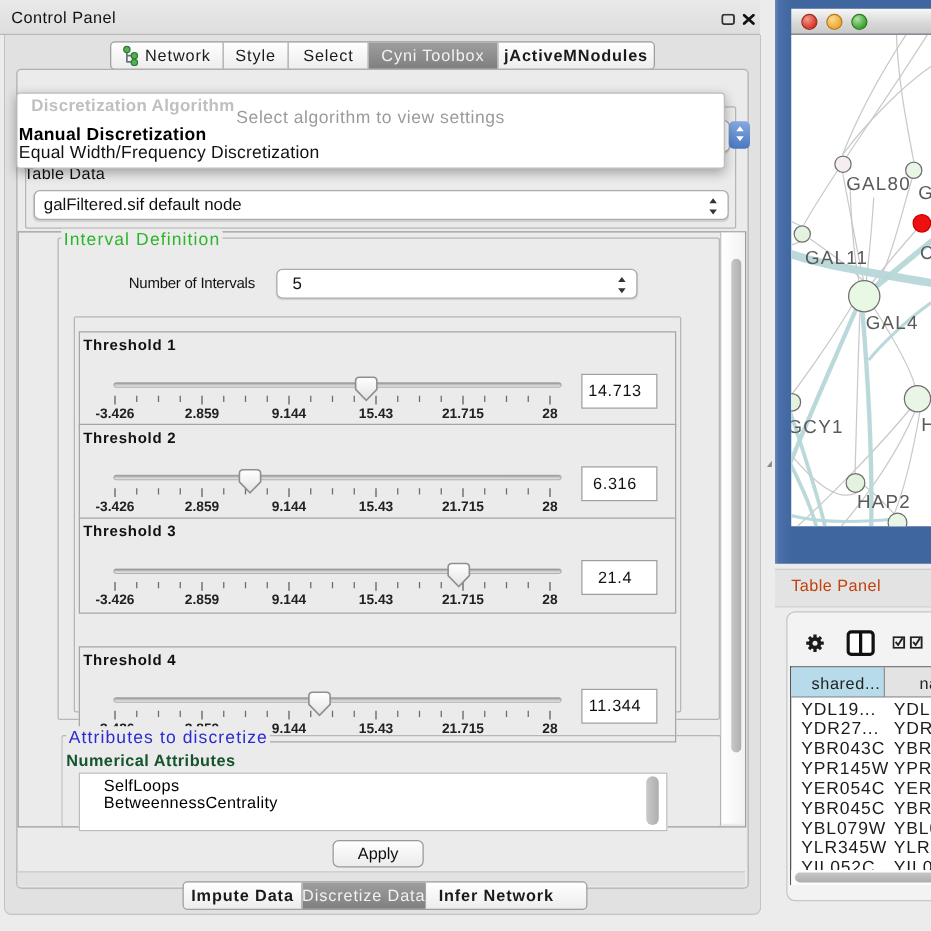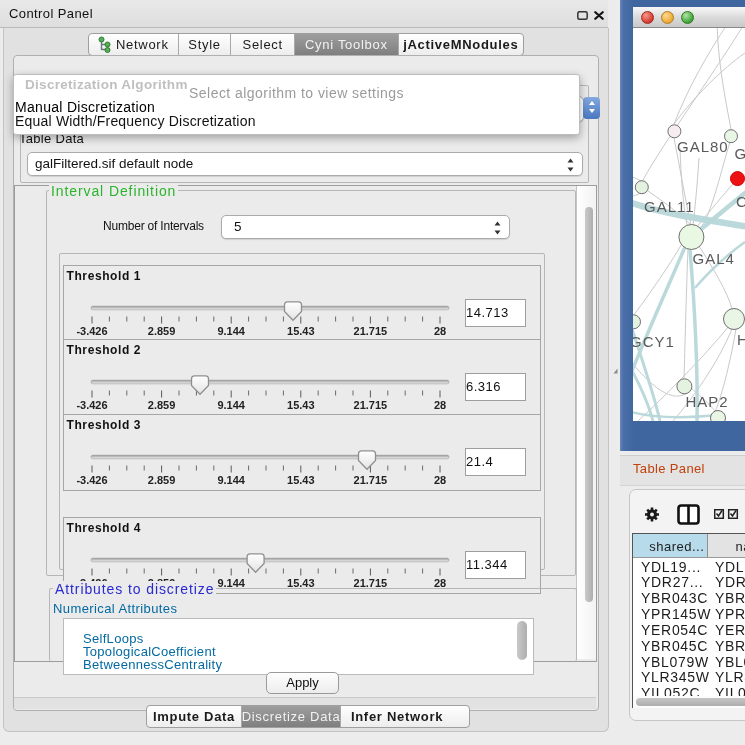--- a/index.html
+++ b/index.html
@@ -21,29 +21,29 @@
 .combo .cv{position:absolute;left:7px;top:3px}
 .combo .ar{position:absolute;right:7px;top:4px;width:9px;height:16px}
 .ar svg{display:block}
 
 #scrollpane{left:14px;top:185px;width:581px;height:475px;border:1px solid #9c9c9c;background:#ebebeb}
 #vsb{position:absolute;right:0;top:0;width:19px;height:473px;background:linear-gradient(90deg,#ffffff,#f2f2f2);border-left:1px solid #c4c4c4}
 #vsb .th{position:absolute;left:8px;top:21px;width:8px;height:395px;background:linear-gradient(90deg,#c9c9c9,#aeaeae);border-radius:5px}
 
 .tbox{position:absolute;left:63px;width:476px;background:#ebebeb;border:1px solid #a6a6a6}
 .tlabel{position:absolute;left:2.5px;top:3px;font-size:12px;letter-spacing:0.6px;font-weight:bold;color:#111}
-.tval{position:absolute;left:401px;top:33px;width:61px;height:28px;background:#fff;border:1px solid #9e9e9e;font-size:13px;letter-spacing:0.5px;color:#111;text-align:left;padding-right:7px;box-sizing:border-box;line-height:26px}
+.tval{position:absolute;left:401px;top:33px;width:61px;height:28px;background:#fff;border:1px solid #9e9e9e;font-size:13px;letter-spacing:0.5px;color:#111;text-align:center;padding-right:7px;box-sizing:border-box;line-height:26px}
 
 #popup{left:13px;top:74px;width:565px;height:59px;background:#fff;border:1px solid #bdbdbd;border-radius:3px;box-shadow:0 3px 9px rgba(0,0,0,0.32);z-index:30}
 #popup .ghost{position:absolute;left:11px;top:2px;font-size:13.5px;letter-spacing:0.3px;font-weight:bold;color:#c0c0c0}
 #popup .i1{position:absolute;left:0;right:0;top:10px;text-align:center;font-size:14px;letter-spacing:0.45px;color:#9b9b9b}
-#popup .i2{position:absolute;left:1px;top:24px;font-size:14px;letter-spacing:0.3px;font-weight:normal;color:#000}
+#popup .i2{position:absolute;left:1px;top:24px;font-size:14px;letter-spacing:0.3px;font-weight:bold;color:#000}
 #popup .i3{position:absolute;left:1px;top:38px;font-size:14px;letter-spacing:0.2px;color:#111}
 
-#attrlist{left:63px;top:618px;width:469px;height:42px;padding-top:13px;background:#fff;border:1px solid #bbb;font-size:13px;letter-spacing:0.3px;color:#0369a1;overflow:hidden}
+#attrlist{left:63px;top:618px;width:469px;height:42px;padding-top:3px;background:#fff;border:1px solid #bbb;font-size:13px;letter-spacing:0.3px;color:#000000;overflow:hidden}
 #attrlist div{padding-left:19px;height:13px;line-height:13px}
 
 #apply{left:266px;top:672px;width:71px;height:20px;background:linear-gradient(#fefefe,#ececec);border:1px solid #9a9a9a;border-radius:5px;text-align:center;font-size:13px;line-height:19px;color:#111}
 
 #blueframe{left:620px;top:0;width:125px;height:451px;background:linear-gradient(90deg,#6d89b5 0px,#4a6fa9 3px,#40669f 14px,#40669f)}
 #nettitle{left:633px;top:7px;width:112px;height:20px;background:linear-gradient(#f7f7f7 0%,#d9d9d9 55%,#c9c9c9 100%);border-bottom:1px solid #8a8a8a}
 .light{position:absolute;top:4px;width:11px;height:11px;border-radius:50%}
 #canvas{left:633px;top:28px;width:112px;height:393px;background:#fff}
 #tpbar{left:620px;top:455px;width:125px;height:29px;background:#e3e3e3;border-top:1px solid #cdcdcd;border-bottom:1px solid #d4d4d4}
 #tpbar .t{position:absolute;left:13px;top:4.5px;font-size:13px;letter-spacing:0.35px;color:#c2410c}
@@ -191,24 +191,23 @@
         <text x="236.8" y="68.5" text-anchor="middle" font-size="11" font-weight="bold" fill="#222" font-family="Liberation Sans,sans-serif">15.43</text>
         <text x="306.4" y="68.5" text-anchor="middle" font-size="11" font-weight="bold" fill="#222" font-family="Liberation Sans,sans-serif">21.715</text>
         <text x="376" y="68.5" text-anchor="middle" font-size="11" font-weight="bold" fill="#222" font-family="Liberation Sans,sans-serif">28</text>
 <path d="M183.1,38.8 Q183.1,35.8 186.1,35.8 L197.1,35.8 Q200.1,35.8 200.1,38.8 L200.1,45.5 L191.6,54.3 L183.1,45.5 Z" fill="url(#thg)" stroke="#8f8f8f" stroke-width="1.3"></path>
 </svg>
 <div class="tval">11.344</div>
 </div>
 
 <div class="grp" style="left:49px;top:588px;width:526px;height:72px;border-bottom:none"></div>
 <div class="gl" style="left:53px;top:581px;color:#2a2ad0">Attributes to discretize</div>
-<div class="abs" style="left:53px;top:601px;font-size:13px;letter-spacing:0.4px;font-weight:normal;color:#0369a1">Numerical Attributes</div>
+<div class="abs" style="left:53px;top:601px;font-size:13px;letter-spacing:0.4px;font-weight:bold;color:#14532d">Numerical Attributes</div>
 <div class="abs" id="attrlist">
   <div>SelfLoops</div>
-      <div>TopologicalCoefficient</div>
       <div>BetweennessCentrality</div>
 </div>
 <div class="abs" style="left:517px;top:621px;width:10px;height:39px;background:linear-gradient(90deg,#c9c9c9,#aeaeae);border-radius:5px"></div>
 
 <div class="abs" id="apply">Apply</div>
 
 <div class="seg" style="left:146px;top:705px;width:322px;z-index:5">
   <div class="s" style="width:94px;font-weight:bold">Impute Data</div>
   <div class="s sel" style="width:98px">Discretize Data</div>
   <div class="s" style="width:112px;font-weight:bold">Infer Network</div>

